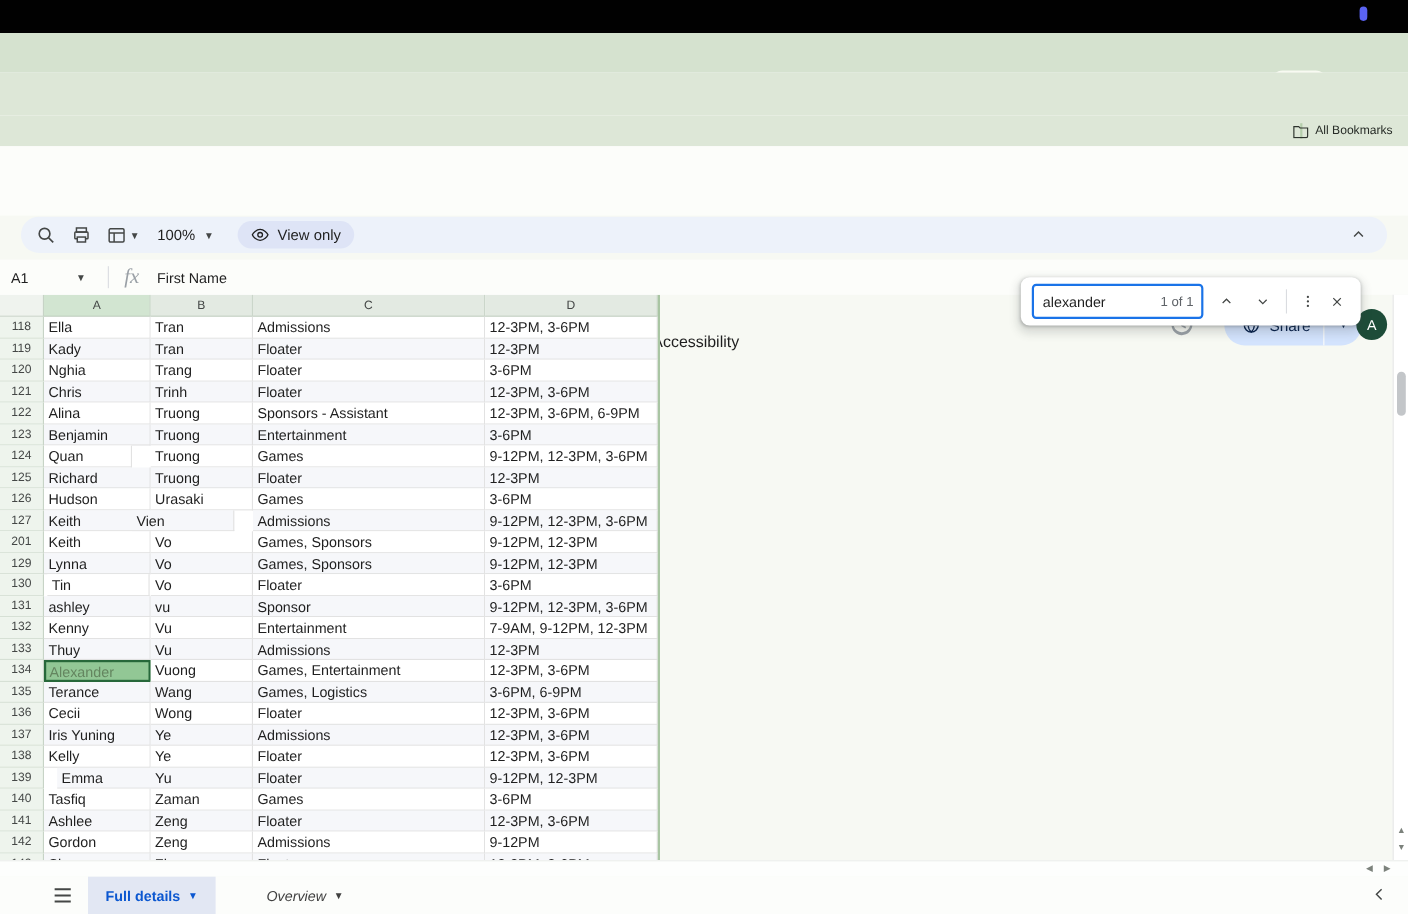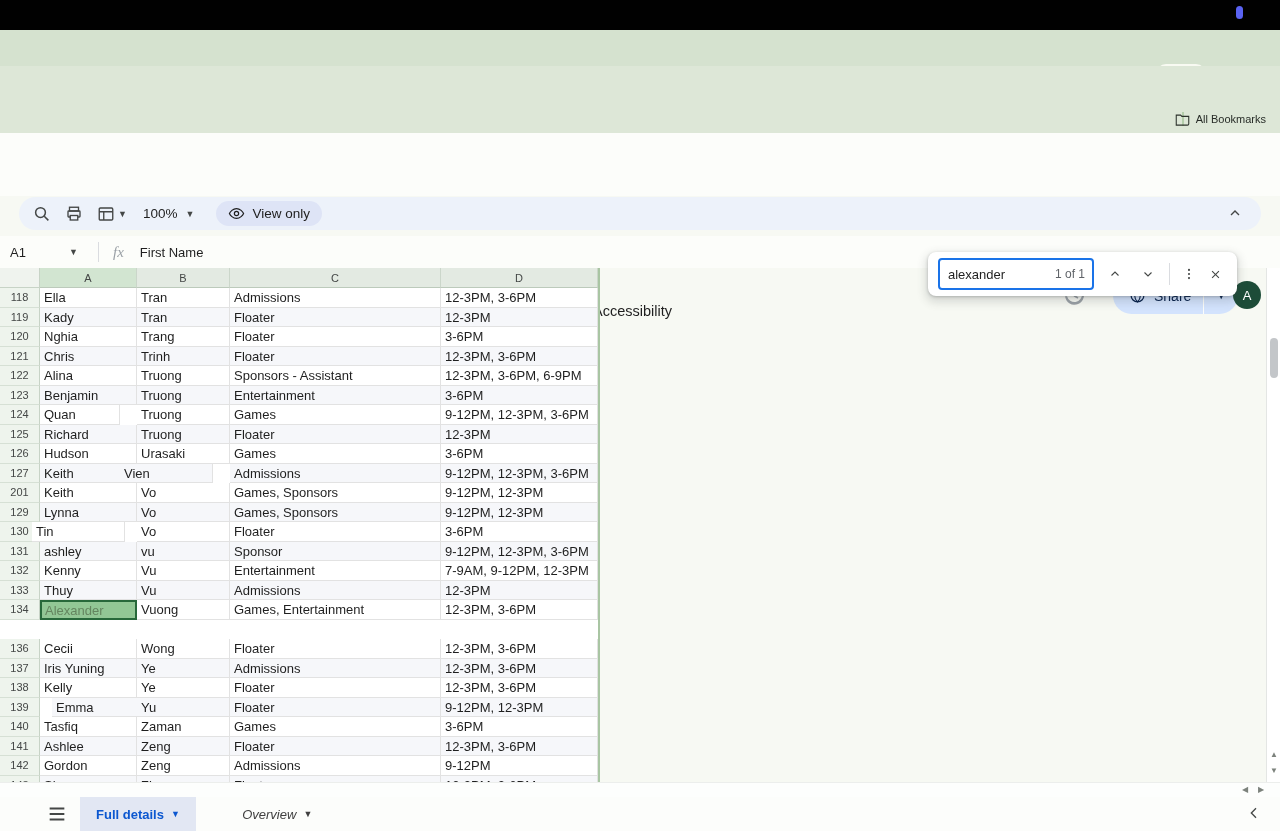--- a/index.html
+++ b/index.html
@@ -66,21 +66,21 @@
   .st-caret { font-size:9px; color:#444746; margin-left:3px; }
   .zoom-sel { margin-left:16px; font-size:13.5px; color:#1f1f1f; display:flex; align-items:center; gap:5px; cursor:pointer; }
   .viewonly { margin-left:22px; height:25px; background:#dee4f6; border-radius:13px; display:flex; align-items:center; gap:7px; padding:0 12px; font-size:13.5px; color:#1f1f1f; cursor:pointer; }
   .st-collapse { position:absolute; right:18px; top:8px; width:16px; height:16px; color:#444746; cursor:pointer; }
 
   
   .fbar { position:absolute; left:0; top:236px; width:1280px; height:32px; background:#fcfdfa; display:flex; align-items:center; }
   .namebox { width:84px; display:flex; align-items:center; justify-content:space-between; padding:0 6px 0 10px; font-size:13px; color:#1f1f1f; cursor:pointer; }
   .namebox .c { font-size:9px; color:#444746; }
   .fdiv { width:1px; height:20px; background:#dadce0; margin-left:14px; }
-  .fx { font-style:italic; font-size:15px; color:#9aa0a6; margin-left:14px; font-family:"Liberation Serif","DejaVu Serif",serif; }
+  .fx { font-style:italic; font-size:19px; color:#9aa0a6; margin-left:14px; font-family:"Liberation Serif","DejaVu Serif",serif; }
   .fval { margin-left:16px; font-size:13px; color:#1f1f1f; }
 
   
   .grid-wrap { position:absolute; left:0; top:268px; width:600px; height:514px; overflow:hidden; background:#fff; }
   .corner { position:absolute; left:0; top:0; width:40px; height:20px; background:#eff3ee; border-right:1px solid #c7d3c6; border-bottom:1px solid #c7d3c6; }
   .colhdr { position:absolute; top:0; height:20px; background:#e3eae2; border-right:1px solid #cbd6ca; border-bottom:1px solid #bccabb; font-size:11px; color:#444746; display:flex; align-items:center; justify-content:center; cursor:pointer; }
   .colhdr.sel { background:#d2e5d1; }
   .rowscroll { position:absolute; left:0; top:20px; width:600px; height:494px; }
   .grow { position:absolute; left:0; height:19.5px; width:598px; }
   .rnum { position:absolute; left:0; width:40px; height:19.5px; background:#eef4ed; border-right:1px solid #c7d3c6; border-bottom:1px solid #d6e0d5; font-size:11px; color:#444746; display:flex; align-items:center; justify-content:center; cursor:pointer; }
@@ -589,21 +589,21 @@
         </div>
         <div class="grow band" style="top: 214.5px;">
           <div class="rnum">129</div>
           <div class="gcell" style="left: 40px; width: 97px;">Lynna</div>
           <div class="gcell" style="left: 137px; width: 93px;">Vo</div>
           <div class="gcell" style="left: 230px; width: 211px;">Games, Sponsors</div>
           <div class="gcell" style="left: 441px; width: 157px;">9-12PM, 12-3PM</div>
         </div>
         <div class="grow" style="top: 234px;">
           <div class="rnum">130</div>
-          <div class="gcell" style="left: 32px; width: 93px;">Tin</div>
+          <div class="gcell" style="left: 43px; width: 93px;">Tin</div>
           <div class="gcell" style="left: 137px; width: 93px;">Vo</div>
           <div class="gcell" style="left: 230px; width: 211px;">Floater</div>
           <div class="gcell" style="left: 441px; width: 157px;">3-6PM</div>
         </div>
         <div class="grow band" style="top: 253.5px;">
           <div class="rnum">131</div>
           <div class="gcell" style="left: 40px; width: 97px;">ashley</div>
           <div class="gcell" style="left: 137px; width: 93px;">vu</div>
           <div class="gcell" style="left: 230px; width: 211px;">Sponsor</div>
           <div class="gcell" style="left: 441px; width: 157px;">9-12PM, 12-3PM, 3-6PM</div>
@@ -622,20 +622,27 @@
           <div class="gcell" style="left: 230px; width: 211px;">Admissions</div>
           <div class="gcell" style="left: 441px; width: 157px;">12-3PM</div>
         </div>
         <div class="grow" style="top: 312px;">
           <div class="rnum">134</div>
           <div class="gcell match" style="left: 40px; width: 97px;">Alexander</div>
           <div class="gcell" style="left: 137px; width: 93px;">Vuong</div>
           <div class="gcell" style="left: 230px; width: 211px;">Games, Entertainment</div>
           <div class="gcell" style="left: 441px; width: 157px;">12-3PM, 3-6PM</div>
         </div>
+        <div class="grow band" style="top: 331.5px;">
+          <div class="rnum">135</div>
+          <div class="gcell" style="left: 40px; width: 97px;">Terance</div>
+          <div class="gcell" style="left: 137px; width: 93px;">Wang</div>
+          <div class="gcell" style="left: 230px; width: 211px;">Games, Logistics</div>
+          <div class="gcell" style="left: 441px; width: 157px;">3-6PM, 6-9PM</div>
+        </div>
         <div class="grow" style="top: 351px;">
           <div class="rnum">136</div>
           <div class="gcell" style="left: 40px; width: 97px;">Cecii</div>
           <div class="gcell" style="left: 137px; width: 93px;">Wong</div>
           <div class="gcell" style="left: 230px; width: 211px;">Floater</div>
           <div class="gcell" style="left: 441px; width: 157px;">12-3PM, 3-6PM</div>
         </div>
         <div class="grow band" style="top: 370.5px;">
           <div class="rnum">137</div>
           <div class="gcell" style="left: 40px; width: 97px;">Iris Yuning</div>

